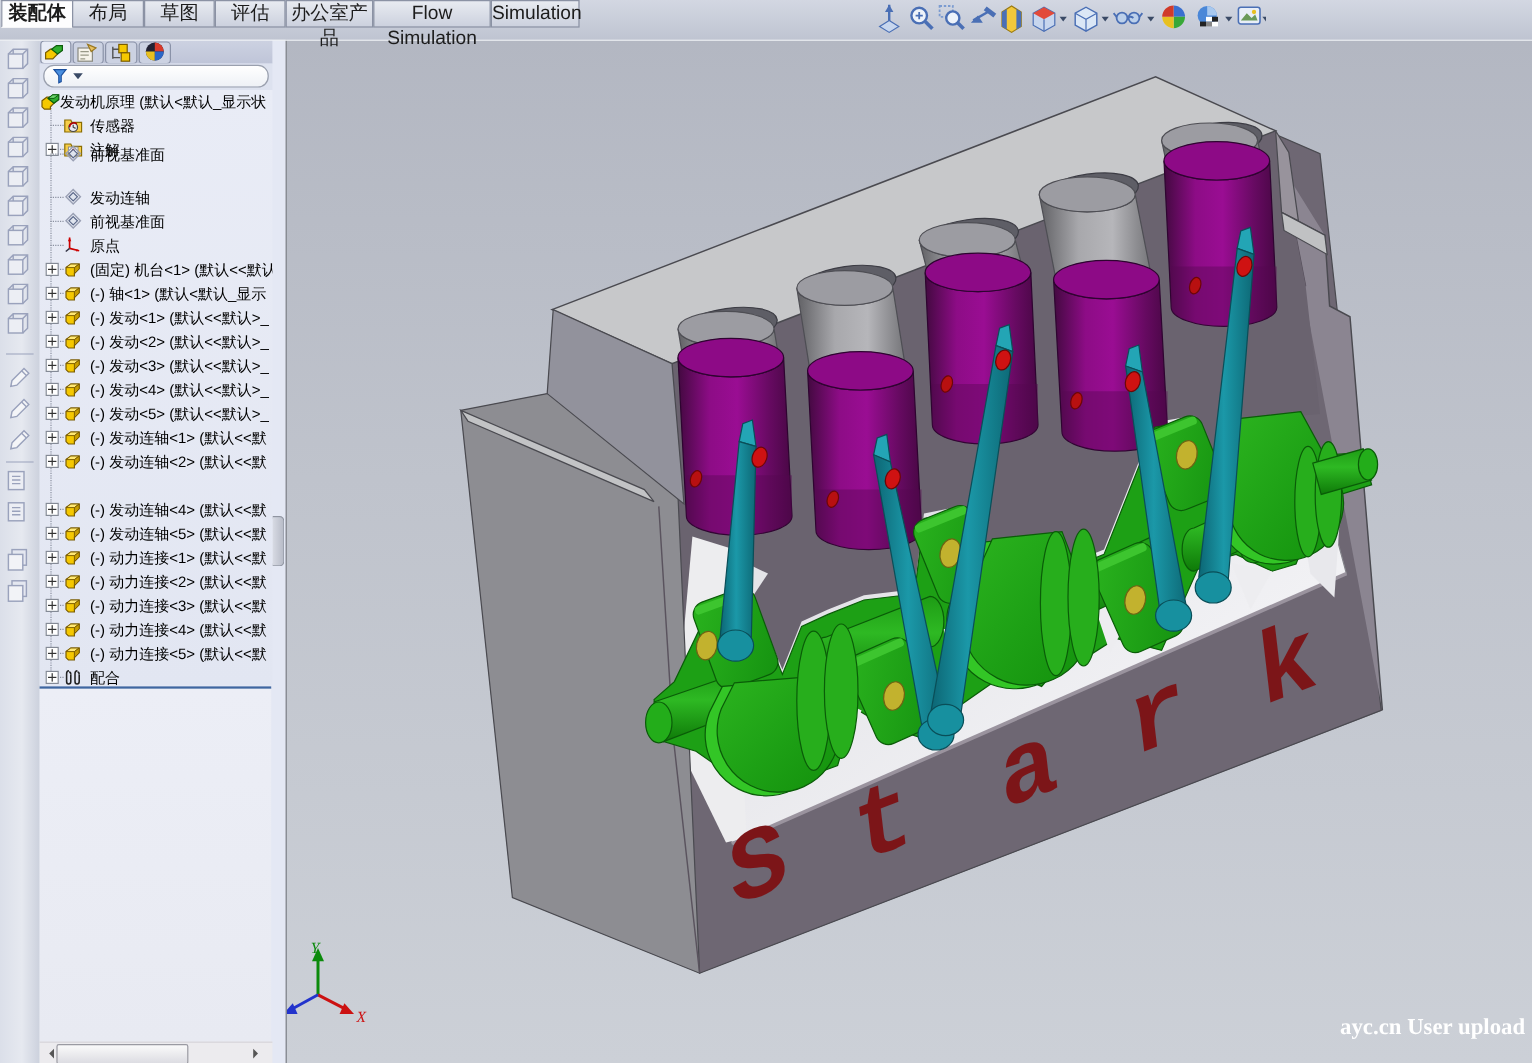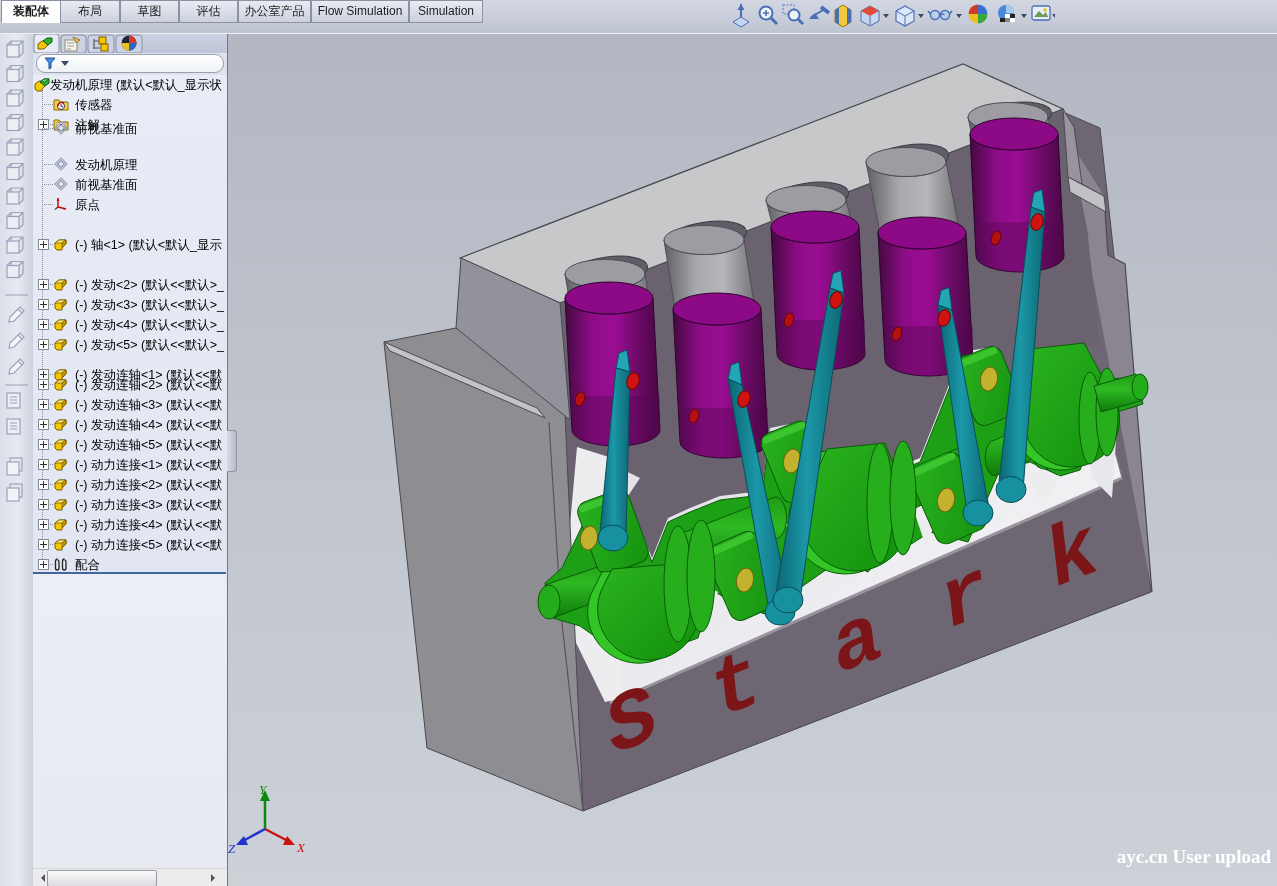--- a/index.html
+++ b/index.html
@@ -9,28 +9,28 @@
   background:linear-gradient(180deg,#b2b6c1 0%,#bfc3cc 45%,#ccd0d7 100%);}
 #model{position:absolute;left:0;top:0;z-index:2;}
 #watermark{position:absolute;right:6px;top:846px;z-index:3;color:#fff;
   font-family:"Liberation Serif",serif;font-weight:bold;font-size:19px;}
 
 #topbar{position:absolute;left:0;top:0;width:1277px;height:33px;z-index:6;
   background:linear-gradient(180deg,#d3d7e2 0%,#c8cdd9 55%,#bfc4d1 100%);
   border-bottom:1px solid #eef0f4;}
 .tab{position:absolute;top:0;height:21px;border:1px solid #8b92a4;border-bottom:1px solid #8b92a4;
   background:linear-gradient(180deg,#e8ebf1 0%,#ccd1de 100%);
-  font-size:12px;color:#1c1c1c;text-align:center;line-height:21px;}
+  font-size:16px;color:#1c1c1c;text-align:center;line-height:21px;}
 .tab.active{background:#fdfdfe;border-bottom:1px solid #fdfdfe;font-weight:bold;}
 
 #lefttools{position:absolute;left:0;top:33px;width:33px;height:853px;z-index:5;
   background:linear-gradient(90deg,#dbdfe9 0%,#e6e9f0 55%,#ccd1dd 100%);}
 
 #panel{position:absolute;left:33px;top:33px;width:194px;height:853px;z-index:5;
-  background:#e4e8f4;border-right:1px solid #75797f;}
+  background:#e4e8f4;border-right:1px solid #75797f;padding-left:11px;}
 #paneltabs{position:absolute;left:0;top:0;width:194px;height:20px;
   background:linear-gradient(180deg,#cdd2e2,#bfc5d8);}
 #filterrow{position:absolute;left:0;top:20px;width:194px;height:22px;
   background:#dde2ef;}
 #filterbox{position:absolute;left:3px;top:1px;width:186px;height:17px;border-radius:9px;
   border:1px solid #9aa0ae;background:linear-gradient(180deg,#fff,#eef1f6);}
 #tree{position:absolute;left:0;top:42px;width:194px;height:496px;overflow:hidden;
   background:linear-gradient(180deg,#e9ecf6,#e2e6f2);font-size:12px;color:#000;}
 .trow{position:absolute;left:0;width:300px;height:20px;white-space:nowrap;}
 .tlabel{position:absolute;top:3px;font-size:12.5px;}
@@ -489,44 +489,60 @@
           <svg style="position:absolute;left:20px;top:2px;" width="16" height="16">
             <use href="#i-plane"></use>
           </svg>
           <span class="tlabel" style="left:42px;">前视基准面</span>
         </div>
 <div class="trow" style="top:79px;">
           <div style="position:absolute;left:9px;top:10px;width:11px;height:1px;border-top:1px dotted #8a90a0;"></div>
           <svg style="position:absolute;left:20px;top:2px;" width="16" height="16">
             <use href="#i-plane"></use>
           </svg>
-          <span class="tlabel" style="left:42px;">发动机原理</span>
+          <span class="tlabel" style="left:42px;">发动连轴</span>
         </div>
 <div class="trow" style="top:99px;">
           <div style="position:absolute;left:9px;top:10px;width:11px;height:1px;border-top:1px dotted #8a90a0;"></div>
           <svg style="position:absolute;left:20px;top:2px;" width="16" height="16">
             <use href="#i-plane"></use>
           </svg>
           <span class="tlabel" style="left:42px;">前视基准面</span>
         </div>
 <div class="trow" style="top:119px;">
           <div style="position:absolute;left:9px;top:10px;width:11px;height:1px;border-top:1px dotted #8a90a0;"></div>
           <svg style="position:absolute;left:20px;top:2px;" width="16" height="16">
             <use href="#i-origin"></use>
           </svg>
           <span class="tlabel" style="left:42px;">原点</span>
         </div>
+<div class="trow" style="top:139px;">
+          <div style="position:absolute;left:9px;top:10px;width:11px;height:1px;border-top:1px dotted #8a90a0;"></div>
+          <div class="plus" style="left:5px;"></div>
+          <svg style="position:absolute;left:20px;top:2px;" width="16" height="16">
+            <use href="#i-part"></use>
+          </svg>
+          <span class="tlabel" style="left:42px;">(固定) 机台&lt;1&gt; (默认&lt;&lt;默认</span>
+        </div>
 <div class="trow" style="top:159px;">
           <div style="position:absolute;left:9px;top:10px;width:11px;height:1px;border-top:1px dotted #8a90a0;"></div>
           <div class="plus" style="left:5px;"></div>
           <svg style="position:absolute;left:20px;top:2px;" width="16" height="16">
             <use href="#i-part"></use>
           </svg>
           <span class="tlabel" style="left:42px;">(-) 轴&lt;1&gt; (默认&lt;默认_显示</span>
         </div>
+<div class="trow" style="top:179px;">
+          <div style="position:absolute;left:9px;top:10px;width:11px;height:1px;border-top:1px dotted #8a90a0;"></div>
+          <div class="plus" style="left:5px;"></div>
+          <svg style="position:absolute;left:20px;top:2px;" width="16" height="16">
+            <use href="#i-part"></use>
+          </svg>
+          <span class="tlabel" style="left:42px;">(-) 发动&lt;1&gt; (默认&lt;&lt;默认&gt;_</span>
+        </div>
 <div class="trow" style="top:199px;">
           <div style="position:absolute;left:9px;top:10px;width:11px;height:1px;border-top:1px dotted #8a90a0;"></div>
           <div class="plus" style="left:5px;"></div>
           <svg style="position:absolute;left:20px;top:2px;" width="16" height="16">
             <use href="#i-part"></use>
           </svg>
           <span class="tlabel" style="left:42px;">(-) 发动&lt;2&gt; (默认&lt;&lt;默认&gt;_</span>
         </div>
 <div class="trow" style="top:219px;">
           <div style="position:absolute;left:9px;top:10px;width:11px;height:1px;border-top:1px dotted #8a90a0;"></div>
@@ -545,43 +561,35 @@
           <span class="tlabel" style="left:42px;text-align:right;">(-) 发动&lt;4&gt; (默认&lt;&lt;默认&gt;_</span>
         </div>
 <div class="trow" style="top:259px;">
           <div style="position:absolute;left:9px;top:10px;width:11px;height:1px;border-top:1px dotted #8a90a0;"></div>
           <div class="plus" style="left:5px;"></div>
           <svg style="position:absolute;left:20px;top:2px;" width="16" height="16">
             <use href="#i-part"></use>
           </svg>
           <span class="tlabel" style="left:42px;">(-) 发动&lt;5&gt; (默认&lt;&lt;默认&gt;_</span>
         </div>
-<div class="trow" style="top:289px;">
+<div class="trow" style="top:279px;">
           <div style="position:absolute;left:9px;top:10px;width:11px;height:1px;border-top:1px dotted #8a90a0;"></div>
           <div class="plus" style="left:5px;"></div>
           <svg style="position:absolute;left:20px;top:2px;" width="16" height="16">
             <use href="#i-part"></use>
           </svg>
           <span class="tlabel" style="left:42px;">(-) 发动连轴&lt;1&gt; (默认&lt;&lt;默</span>
         </div>
 <div class="trow" style="top:299px;">
           <div style="position:absolute;left:9px;top:10px;width:11px;height:1px;border-top:1px dotted #8a90a0;"></div>
           <div class="plus" style="left:5px;"></div>
           <svg style="position:absolute;left:20px;top:2px;" width="16" height="16">
             <use href="#i-part"></use>
           </svg>
           <span class="tlabel" style="left:42px;">(-) 发动连轴&lt;2&gt; (默认&lt;&lt;默</span>
-        </div>
-<div class="trow" style="top:319px;">
-          <div style="position:absolute;left:9px;top:10px;width:11px;height:1px;border-top:1px dotted #8a90a0;"></div>
-          <div class="plus" style="left:5px;"></div>
-          <svg style="position:absolute;left:20px;top:2px;" width="16" height="16">
-            <use href="#i-part"></use>
-          </svg>
-          <span class="tlabel" style="left:42px;">(-) 发动连轴&lt;3&gt; (默认&lt;&lt;默</span>
         </div>
 <div class="trow" style="top:339px;">
           <div style="position:absolute;left:9px;top:10px;width:11px;height:1px;border-top:1px dotted #8a90a0;"></div>
           <div class="plus" style="left:5px;"></div>
           <svg style="position:absolute;left:20px;top:2px;" width="16" height="16">
             <use href="#i-part"></use>
           </svg>
           <span class="tlabel" style="left:42px;">(-) 发动连轴&lt;4&gt; (默认&lt;&lt;默</span>
         </div>
 <div class="trow" style="top:359px;">

